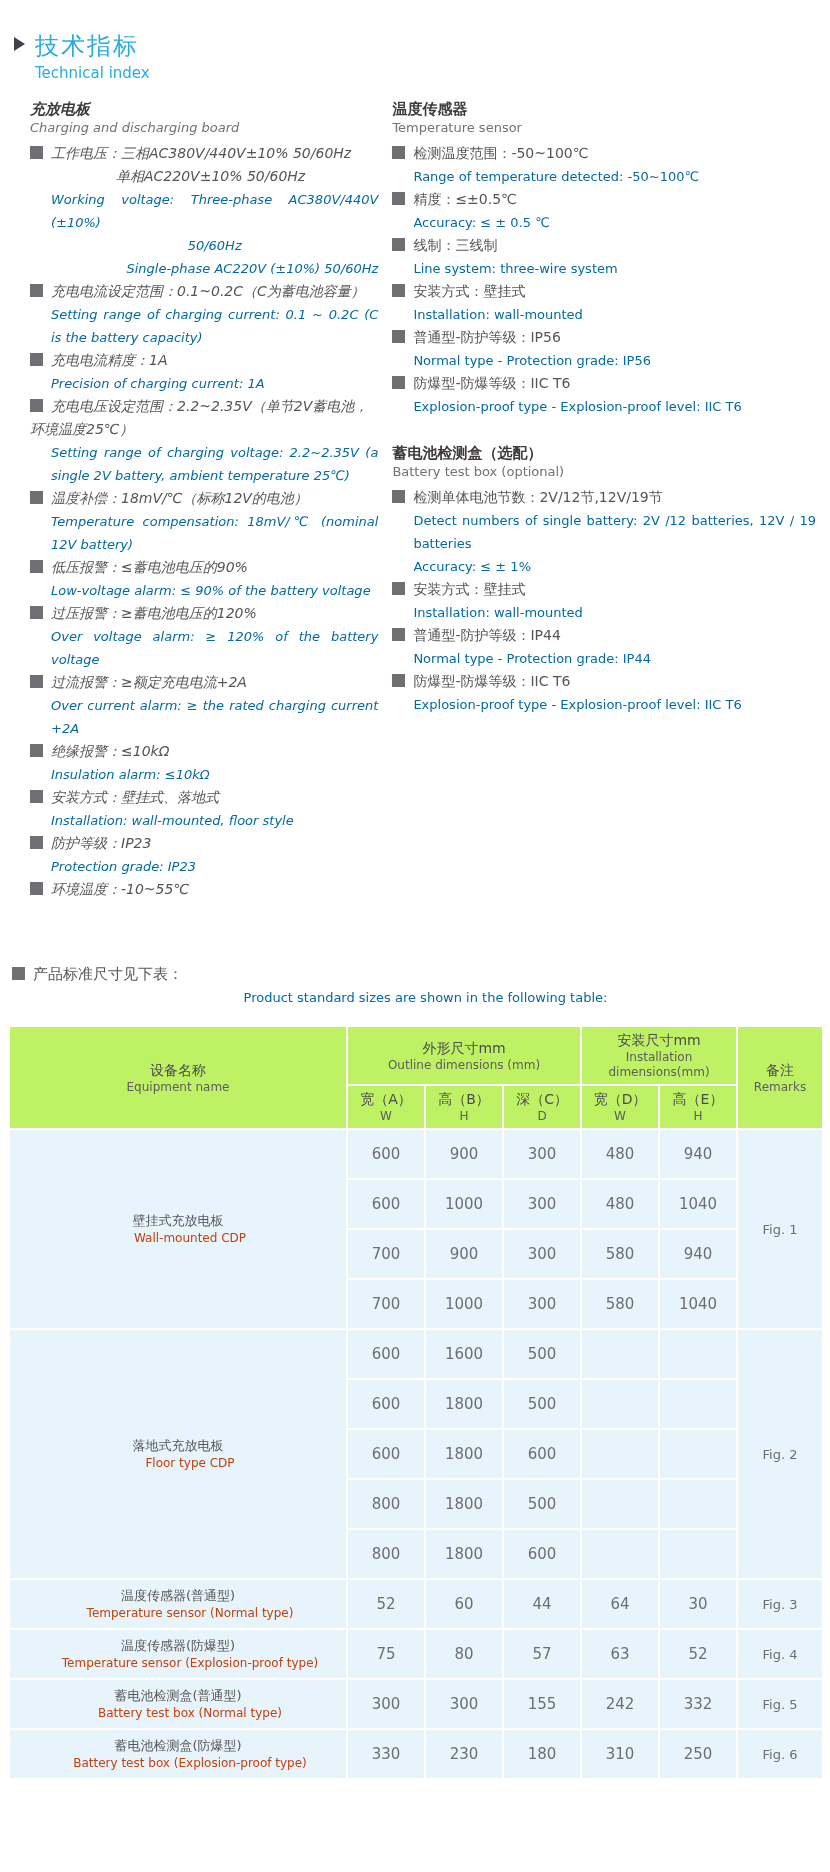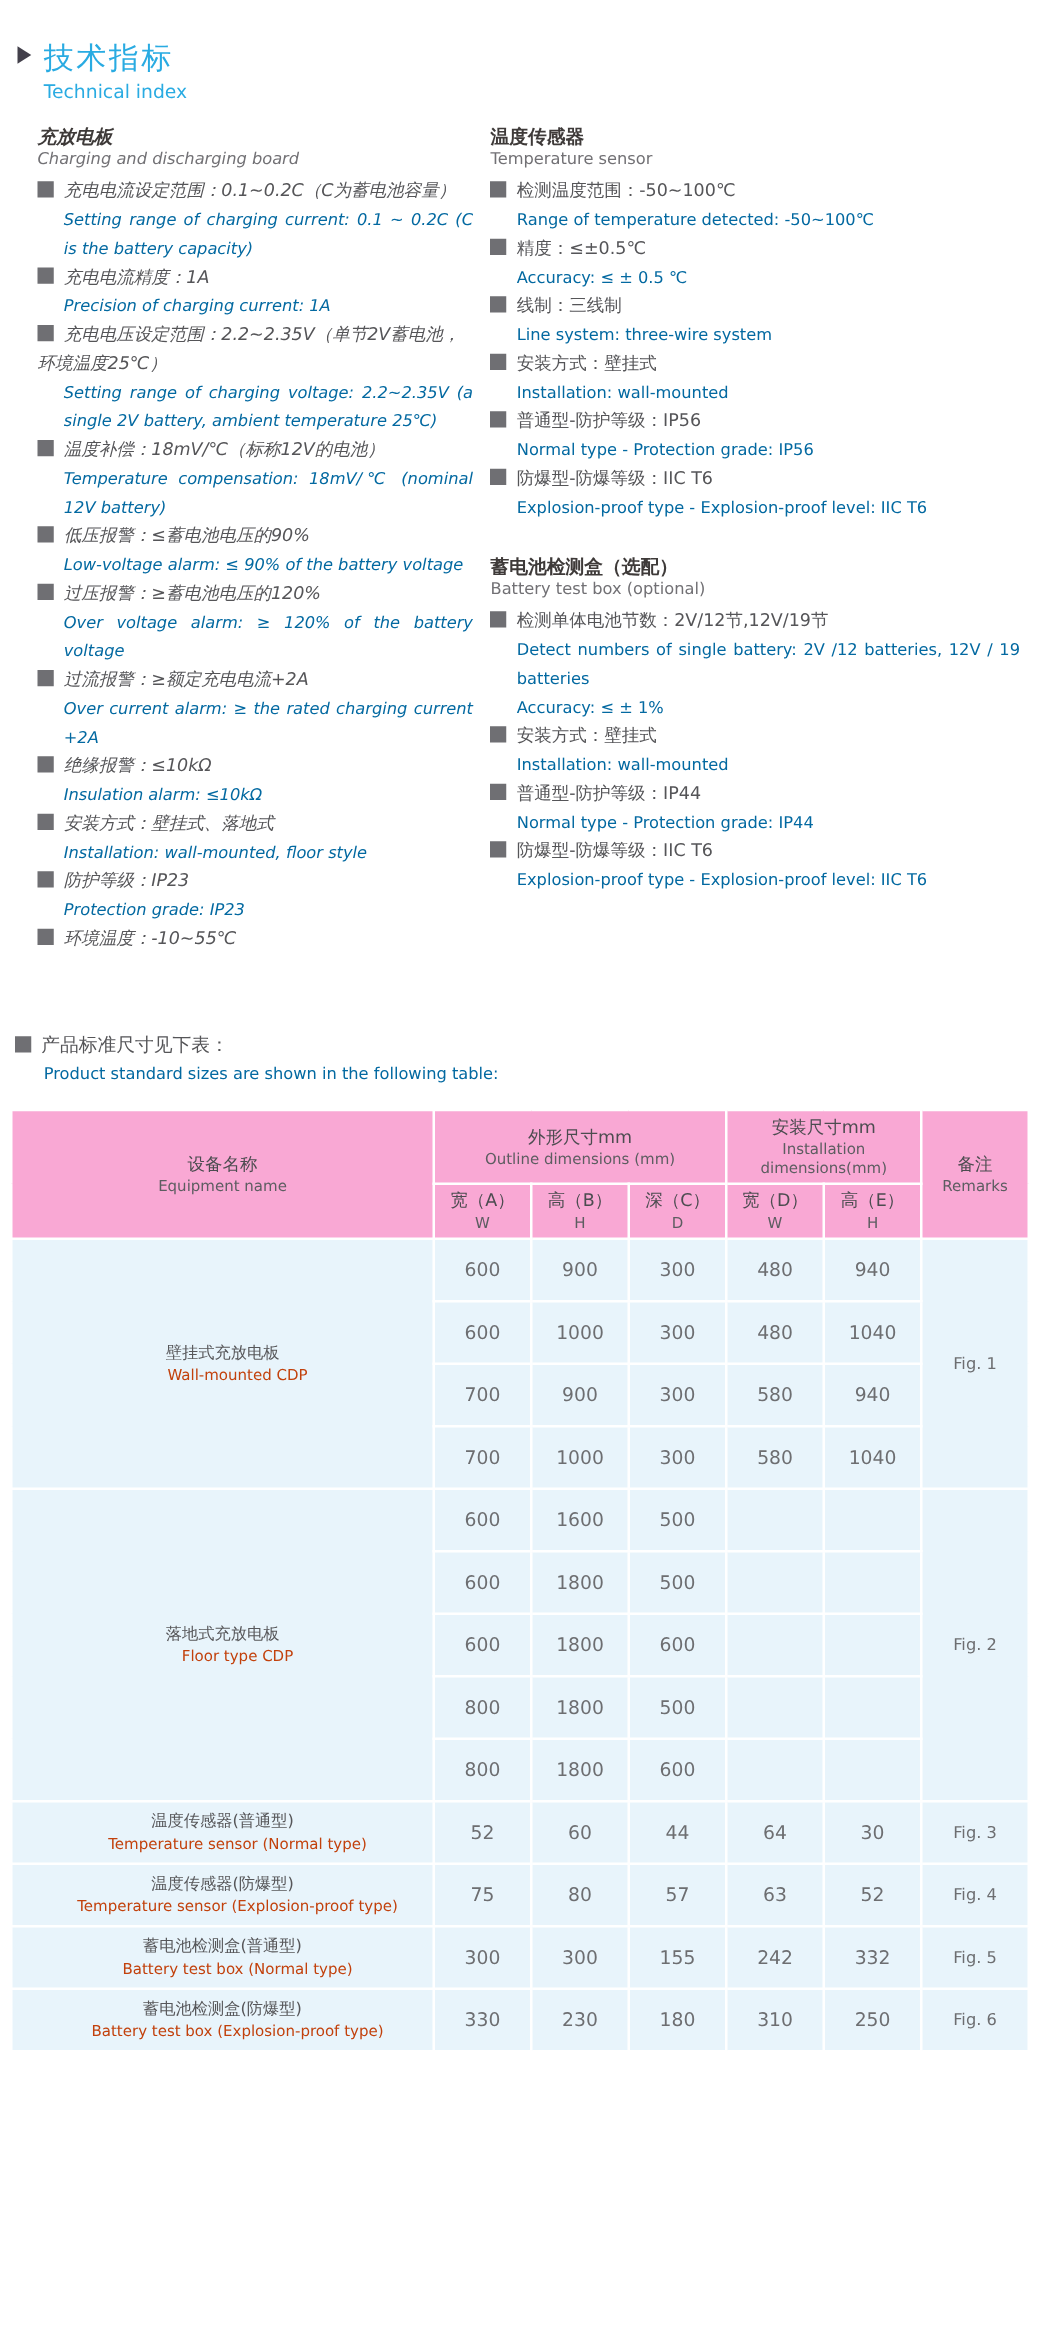--- a/index.html
+++ b/index.html
@@ -34,30 +34,30 @@
     display:inline-block; width:13px; height:13px; background:#6f6f73;
     margin-right:8px; transform:translateY(1px);
   }
   .en-line { font-size:13px; color:#0369a1; line-height:23px; margin-left:21px; text-align:justify; }
   .en-line.align-center { text-align:center; }
   .en-line.align-right  { text-align:right; }
 
   
   .note { margin-top:36px; }
   .note .cn-line { font-size:15px; }
-  .note .en-line { margin-left:23px; text-align:left; }
+  .note .en-line { margin-left:23px; text-align:center; }
 
   
   table.size {
     table-layout:fixed; border-collapse:collapse;
     width:814px; margin:16px 0 0 -4px;
   }
   col.c-name{width:338px;} col.c-num{width:78px;} col.c-rem{width:86px;}
   .size th, .size td { border:2px solid #ffffff; text-align:center; vertical-align:middle; }
-  .size thead th { background:#f9a8d4; font-weight:normal; padding:4px 0; }
+  .size thead th { background:#bef264; font-weight:normal; padding:4px 0; }
   .size thead .h-cn { font-size:14px; color:#4c4c50; line-height:19px; }
   .size thead .h-en { font-size:12px; color:#5d5d61; line-height:15px; }
   .size tbody td { background:#e8f4fb; height:50px; color:#6d6e71; font-size:15px; }
   .size td.name .n-cn { font-size:13px; color:#57575a; line-height:18px; }
   .size td.name .n-en { font-size:12px; color:#c2410c; line-height:16px;margin-left:24px; }
   .size td.remark { font-size:13px; color:#6d6e71; }
 </style>
 </head>
 <body>
 
@@ -67,20 +67,27 @@
     <span class="arrow"></span>
     <span class="title-cn">技术指标</span>
   </div>
   <div class="title-en">Technical index</div>
 
   <div class="columns">
     <div class="col-left">
         <div class="section">
           <div class="sec-title-cn">充放电板</div>
           <div class="sec-title-en">Charging and discharging board</div>
+          <div class="spec-item">
+            <div class="cn-line"><span class="bullet"></span><span class="cn-text">工作电压：三相AC380V/440V±10%  50/60Hz</span></div>
+            <div class="cn-line cont"><span class="cn-text">单相AC220V±10%  50/60Hz</span></div>
+            <div class="en-line">Working voltage: Three-phase AC380V/440V (±10%)</div>
+            <div class="en-line align-center">50/60Hz</div>
+            <div class="en-line align-right">Single-phase AC220V (±10%) 50/60Hz</div>
+          </div>
           <div class="spec-item">
             <div class="cn-line"><span class="bullet"></span><span class="cn-text">充电电流设定范围：0.1~0.2C（C为蓄电池容量）</span></div>
             <div class="en-line">Setting range of charging current: 0.1 ~ 0.2C (C is the battery capacity)</div>
           </div>
           <div class="spec-item">
             <div class="cn-line"><span class="bullet"></span><span class="cn-text">充电电流精度：1A</span></div>
             <div class="en-line">Precision of charging current: 1A</div>
           </div>
           <div class="spec-item">
             <div class="cn-line"><span class="bullet"></span><span class="cn-text">充电电压设定范围：2.2~2.35V（单节2V蓄电池，环境温度25℃）</span></div>

